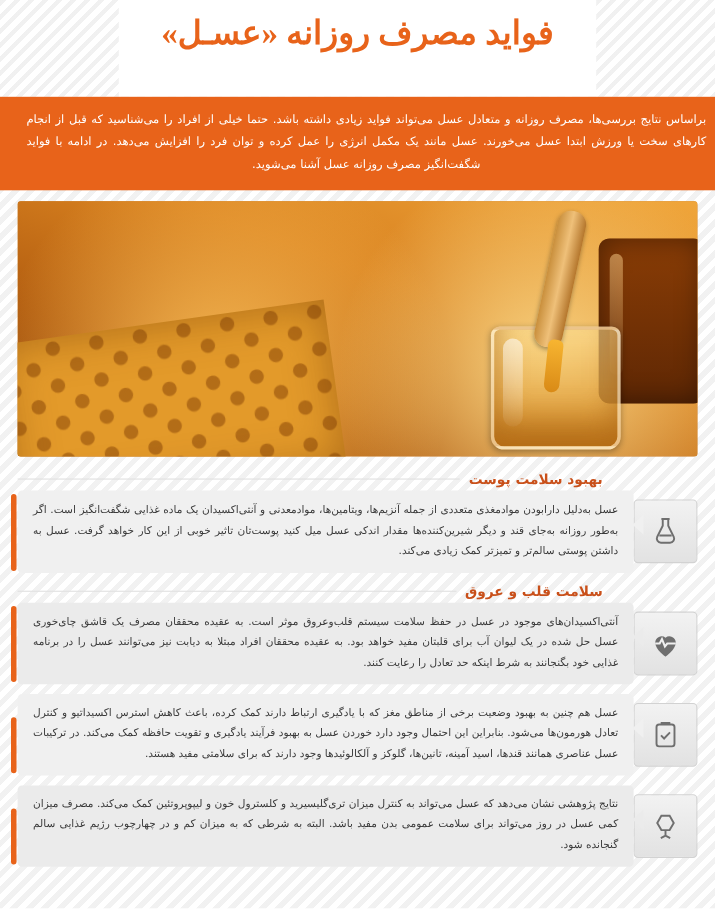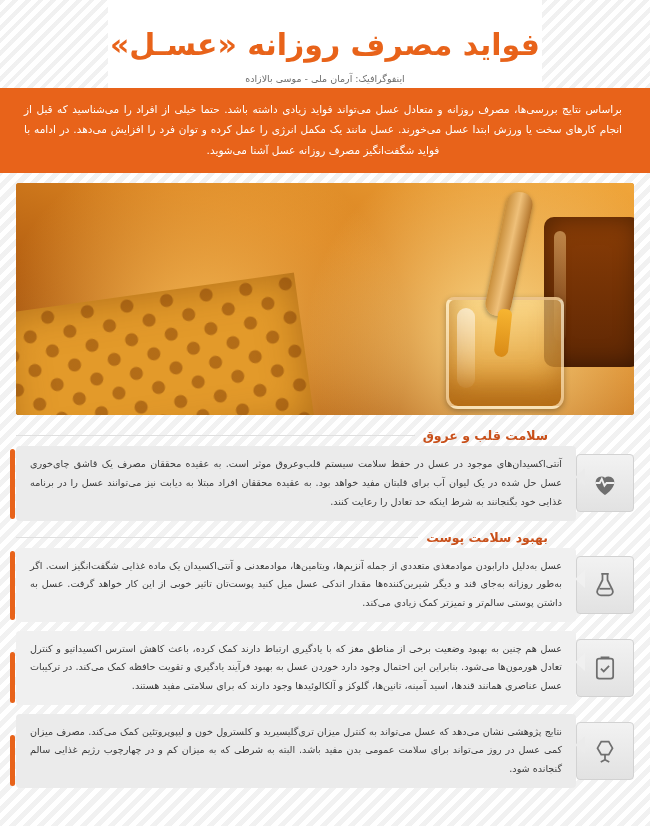--- a/index.html
+++ b/index.html
@@ -19,22 +19,23 @@
       repeating-linear-gradient(135deg,
         rgba(240,240,240,0.9) 0px, rgba(240,240,240,0.9) 5px,
         rgba(255,255,255,1) 5px, rgba(255,255,255,1) 10px);
     overflow: hidden;
   }
   
   .header {
     position: relative;
     height: 88px;
     background: linear-gradient(180deg,#ffffff 0%,#ffffff 100%);
-    padding-top: 28px;
+    padding-top: 14px;
     text-align: center;
+    font-family: Liberation Serif, serif;
   }
   .title {
     font-size: 30px;
     font-weight: bold;
     color: #e8631a;
     letter-spacing: -0.5px;
     line-height: 1.15;
     text-shadow: 0 1px 0 #fff;
     direction: rtl;
   }
@@ -52,21 +53,21 @@
       #f0f0f0 0px, #f0f0f0 4px, #ffffff 4px, #ffffff 9px);
     opacity: 0.95;
   }
   .hatch.left { left: 0; }
   .hatch.right { right: 0; }
 
   
   .intro {
     background: #e8631a;
     color: #ffffff;
-    padding: 11px 28px 13px 24px;
+    padding: 11px 8px 13px 24px;
     font-size: 10.5px;
     line-height: 1.95;
     text-align: center;
     direction: rtl;
     position: relative;
   }
   .intro p { text-align: justify; text-align-last: center; }
 
   
   .hero {
@@ -229,72 +230,71 @@
 </style>
 </head>
 <body>
 
 <div class="page">
 
   <div class="header">
     <div class="hatch left"></div>
     <div class="hatch right"></div>
     <div class="title">فواید مصرف روزانه «عسـل»</div>
-    <div class="credits">اینفوگرافیک: آرمان ملی - موسی بالازاده</div>
   </div>
 
   <div class="intro">
     <p>براساس نتایج بررسی‌ها، مصرف روزانه و متعادل عسل می‌تواند فواید زیادی داشته باشد. حتما خیلی از افراد را می‌شناسید که قبل از انجام کارهای سخت یا ورزش ابتدا عسل می‌خورند. عسل مانند یک مکمل انرژی را عمل کرده و توان فرد را افزایش می‌دهد. در ادامه با فواید شگفت‌انگیز مصرف روزانه عسل آشنا می‌شوید.</p>
   </div>
 
   <div class="hero">
     <div class="hero-bg"></div>
     <div class="comb"></div>
     <div class="jar2"></div>
     <div class="jar"></div>
     <div class="dipper"></div>
     <div class="drip"></div>
   </div>
 
   <div class="sections">
+
+    <div class="section">
+      <div class="sec-head">
+        <span class="sec-title">بهبود سلامت پوست</span>
+        <span class="sec-rule"></span>
+      </div>
+      <div class="sec-body">
+        <div class="icon-col">
+          <div class="icon-badge">
+            <svg width="30" height="30" viewBox="0 0 24 24" fill="none" stroke="#6f6f6f" stroke-width="1.4">
+              <path d="M9 3h6M10 3v5l-4 8a3 3 0 0 0 2.7 4.3h6.6A3 3 0 0 0 18 16l-4-8V3"></path>
+              <path d="M7.5 15h9"></path>
+            </svg>
+          </div>
+        </div>
+        <div class="bubble">عسل به‌دلیل دارابودن موادمغذی متعددی از جمله آنزیم‌ها، ویتامین‌ها، موادمعدنی و آنتی‌اکسیدان یک ماده غذایی شگفت‌انگیز است. اگر به‌طور روزانه به‌جای قند و دیگر شیرین‌کننده‌ها مقدار اندکی عسل میل کنید پوست‌تان تاثیر خوبی از این کار خواهد گرفت. عسل به داشتن پوستی سالم‌تر و تمیزتر کمک زیادی می‌کند.</div>
+      </div>
+      <div class="accent"></div>
+    </div>
 
     <div class="section alt">
       <div class="sec-head">
         <span class="sec-title">سلامت قلب و عروق</span>
         <span class="sec-rule"></span>
       </div>
       <div class="sec-body">
         <div class="icon-col">
           <div class="icon-badge">
             <svg width="32" height="32" viewBox="0 0 24 24" fill="#6f6f6f">
               <path d="M12 21s-7-4.6-7-9.6A4.4 4.4 0 0 1 12 8a4.4 4.4 0 0 1 7 3.4C19 16.4 12 21 12 21z"></path>
               <path d="M5 12h3l1.6-3 2 5 1.6-2H19" stroke="#f0f0f0" stroke-width="1.4" fill="none"></path>
             </svg>
           </div>
         </div>
         <div class="bubble">آنتی‌اکسیدان‌های موجود در عسل در حفظ سلامت سیستم قلب‌وعروق موثر است. به عقیده محققان مصرف یک قاشق چای‌خوری عسل حل شده در یک لیوان آب برای قلبتان مفید خواهد بود. به عقیده محققان افراد مبتلا به دیابت نیز می‌توانند عسل را در برنامه غذایی خود بگنجانند به شرط اینکه حد تعادل را رعایت کنند.</div>
-      </div>
-      <div class="accent"></div>
-    </div>
-
-    <div class="section">
-      <div class="sec-head">
-        <span class="sec-title">بهبود سلامت پوست</span>
-        <span class="sec-rule"></span>
-      </div>
-      <div class="sec-body">
-        <div class="icon-col">
-          <div class="icon-badge">
-            <svg width="30" height="30" viewBox="0 0 24 24" fill="none" stroke="#6f6f6f" stroke-width="1.4">
-              <path d="M9 3h6M10 3v5l-4 8a3 3 0 0 0 2.7 4.3h6.6A3 3 0 0 0 18 16l-4-8V3"></path>
-              <path d="M7.5 15h9"></path>
-            </svg>
-          </div>
-        </div>
-        <div class="bubble">عسل به‌دلیل دارابودن موادمغذی متعددی از جمله آنزیم‌ها، ویتامین‌ها، موادمعدنی و آنتی‌اکسیدان یک ماده غذایی شگفت‌انگیز است. اگر به‌طور روزانه به‌جای قند و دیگر شیرین‌کننده‌ها مقدار اندکی عسل میل کنید پوست‌تان تاثیر خوبی از این کار خواهد گرفت. عسل به داشتن پوستی سالم‌تر و تمیزتر کمک زیادی می‌کند.</div>
       </div>
       <div class="accent"></div>
     </div>
 
     <div class="section">
       <div class="sec-body">
         <div class="icon-col">
           <div class="icon-badge">
             <svg width="28" height="28" viewBox="0 0 24 24" fill="none" stroke="#6f6f6f" stroke-width="1.5">
               <rect x="5" y="4" width="14" height="17" rx="2"></rect>

